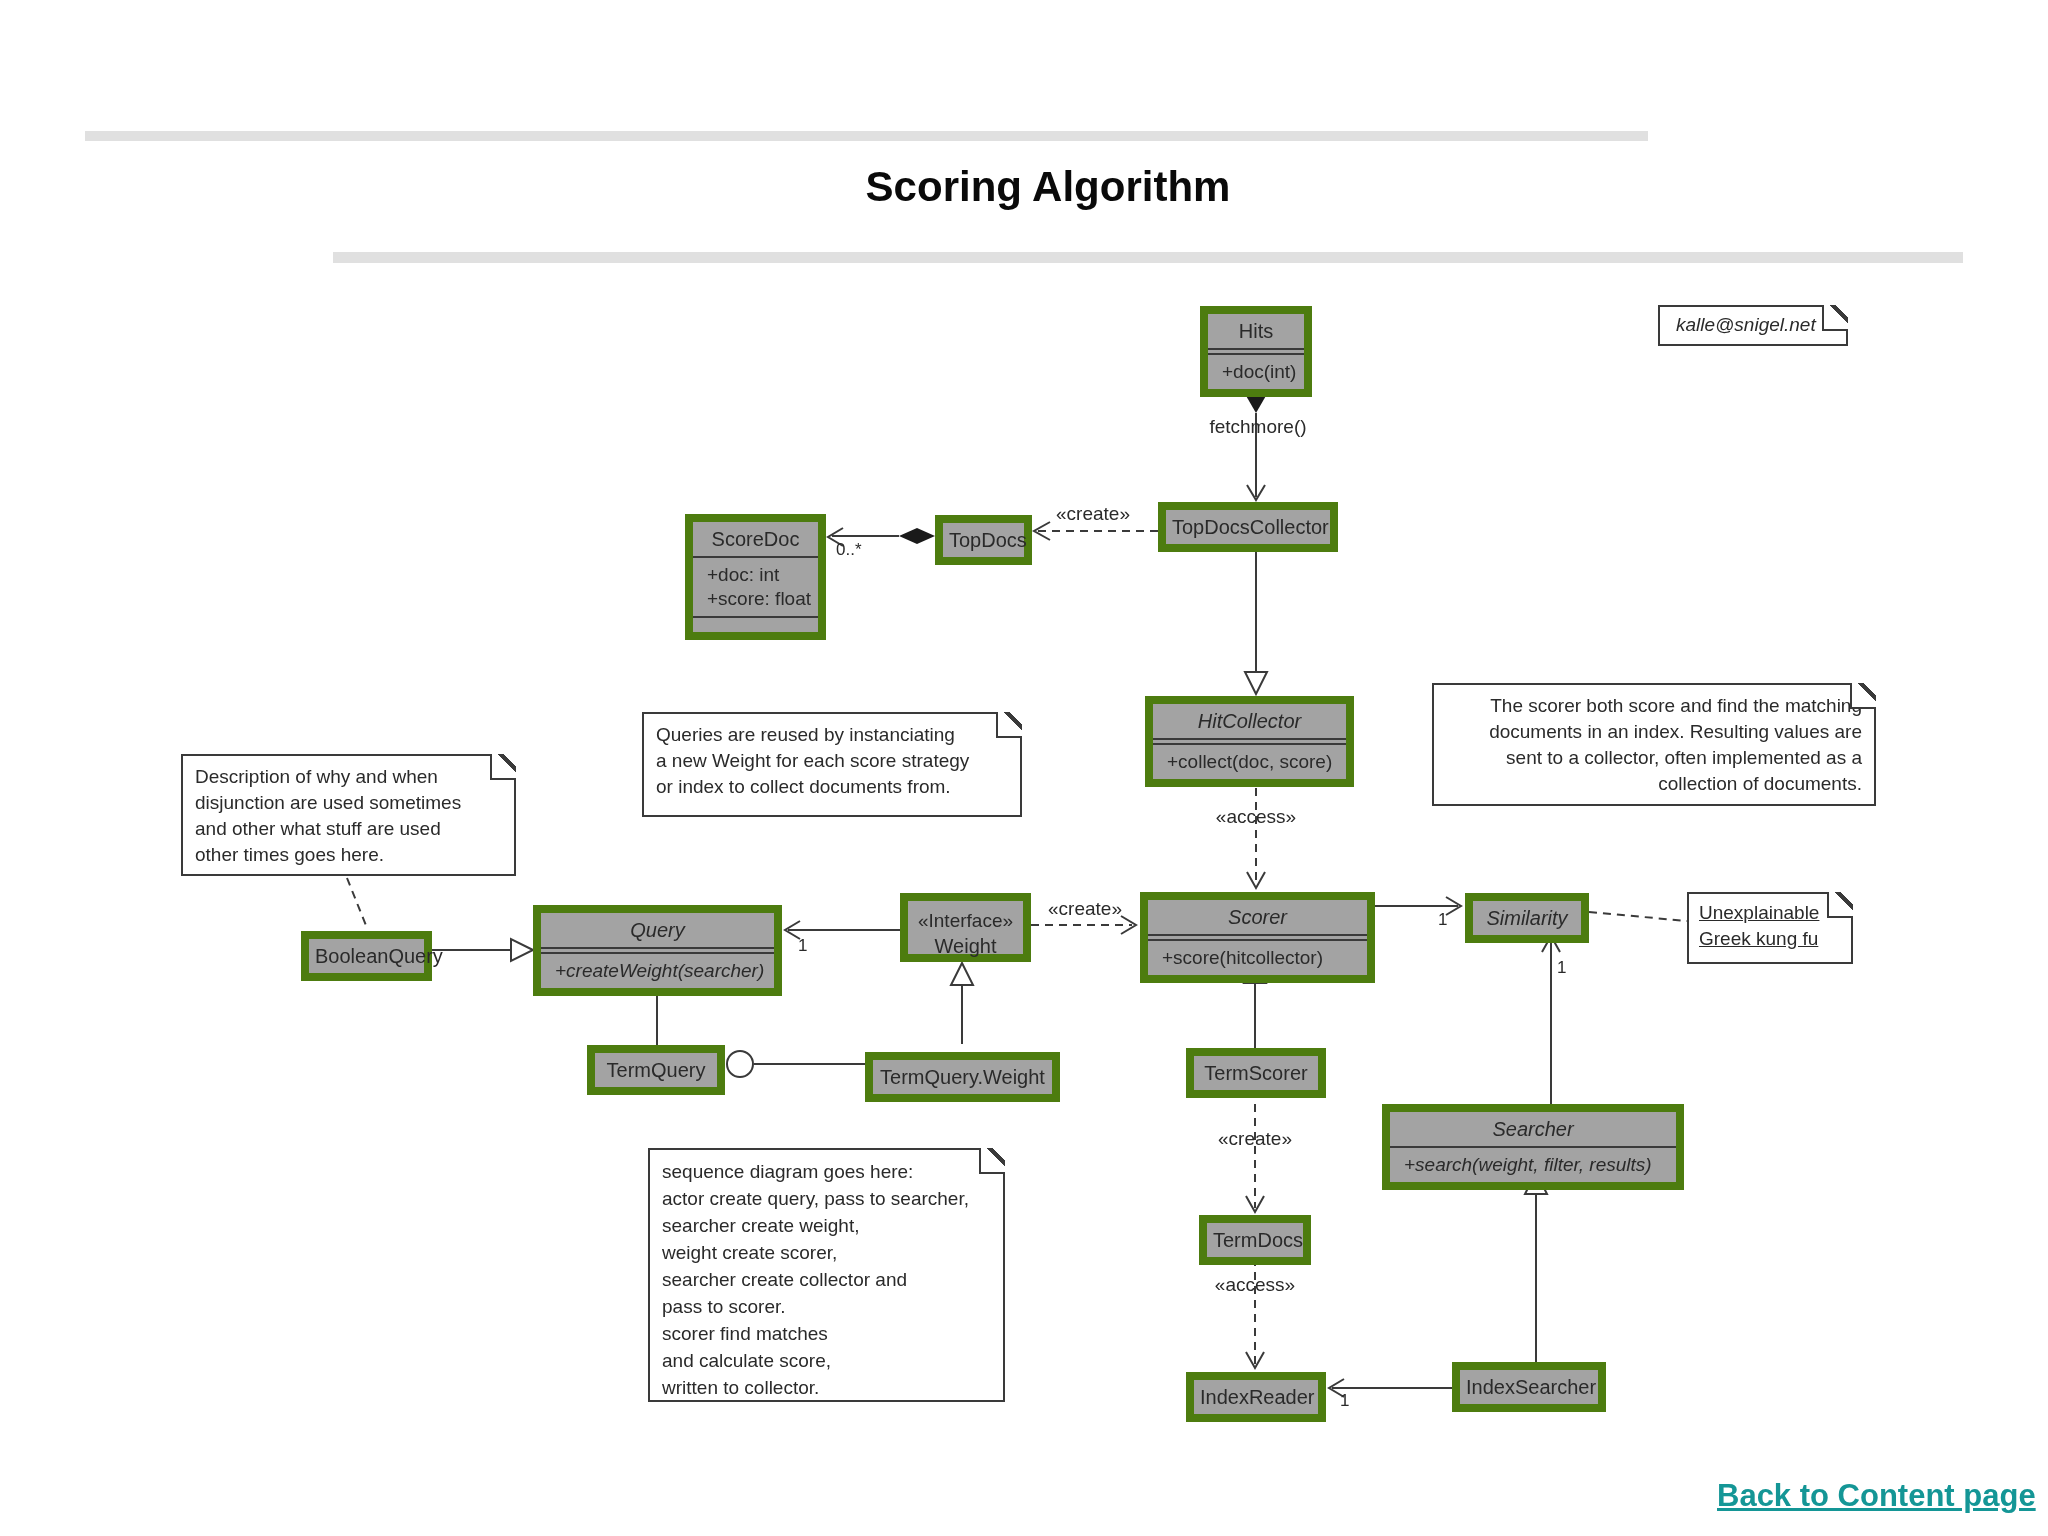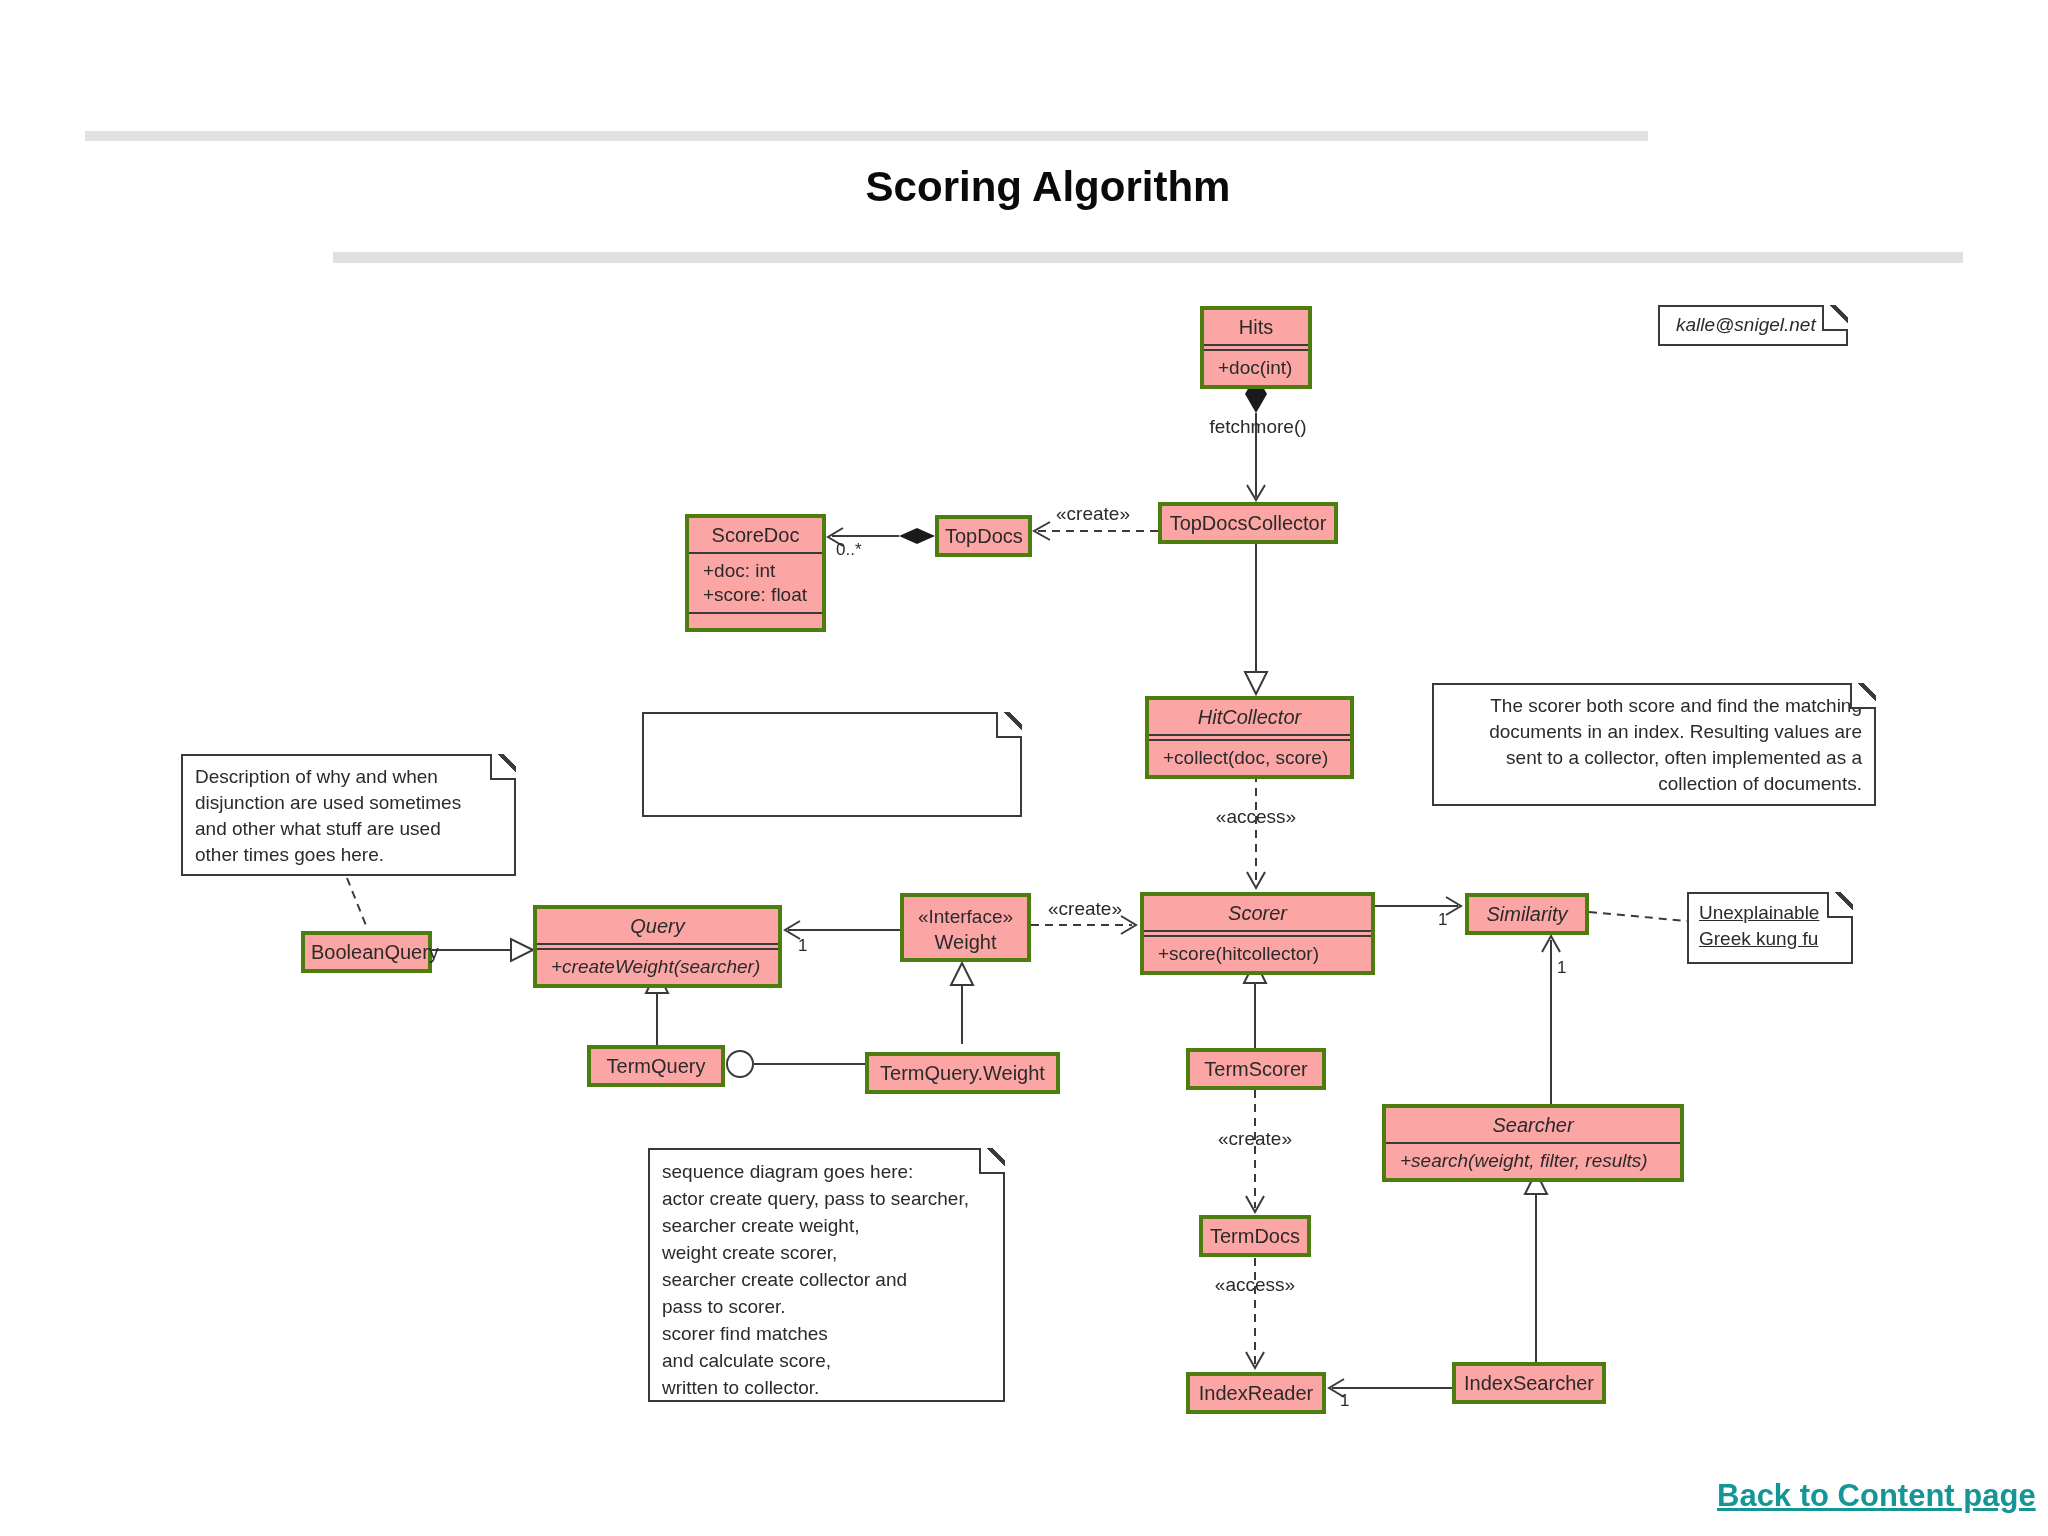--- a/index.html
+++ b/index.html
@@ -7,21 +7,21 @@
     width:2048px; height:1536px; background:#ffffff; position:relative;
     font-family:"Liberation Sans", sans-serif; color:#2a2a2a; overflow:hidden;
   }
   .bar { position:absolute; background:#e0e0e0; }
   #title {
     position:absolute; left:1048px; top:163px; transform:translateX(-50%);
     font-size:42px; font-weight:bold; color:#0a0a0a; white-space:nowrap; z-index:2;
   }
   #connectors { position:absolute; left:0; top:0; z-index:0; }
   .uml {
-    position:absolute; background:#fca5a5; border:4px solid #4d7c0f;
+    position:absolute; background:#a3a3a3; border:8px solid #4d7c0f;
     box-sizing:border-box; z-index:1;
   }
   .cname { text-align:center; font-size:20px; padding:5px 6px; line-height:24px; white-space:nowrap; }
   .it { font-style:italic; }
   .sep { height:0; border-top:2px solid #3a3a3a; }
   .dsep { height:3px; border-top:2px solid #3a3a3a; border-bottom:2px solid #3a3a3a; }
   .attrs { font-size:19px; padding:5px 14px; line-height:24px; white-space:nowrap; }
   .empty-comp { height:14px; }
   .stereo { text-align:center; font-size:19px; line-height:26px; padding-top:7px; white-space:nowrap; }
   .cname.sub { padding-top:0; }
@@ -208,20 +208,23 @@
 <div class="note" style="left:1432px; top:683px; width:444px; height:123px;text-align:right;">
   <div class="fold"></div>
   <div class="note-text">The scorer both score and find the matching
 documents in an index. Resulting values are
 sent to a collector,  often implemented as a
 collection of documents.</div>
 </div>
 
 <div class="note" style="left:642px; top:712px; width:380px; height:105px;">
   <div class="fold"></div>
+  <div class="note-text">Queries are reused by instanciating
+a new Weight for each score strategy
+or index to collect documents from.</div>
 </div>
 
 <div class="note" style="left:181px; top:754px; width:335px; height:122px;">
   <div class="fold"></div>
   <div class="note-text">Description of why and when
 disjunction are used sometimes
 and other what stuff are used
 other times goes here.</div>
 </div>
 

